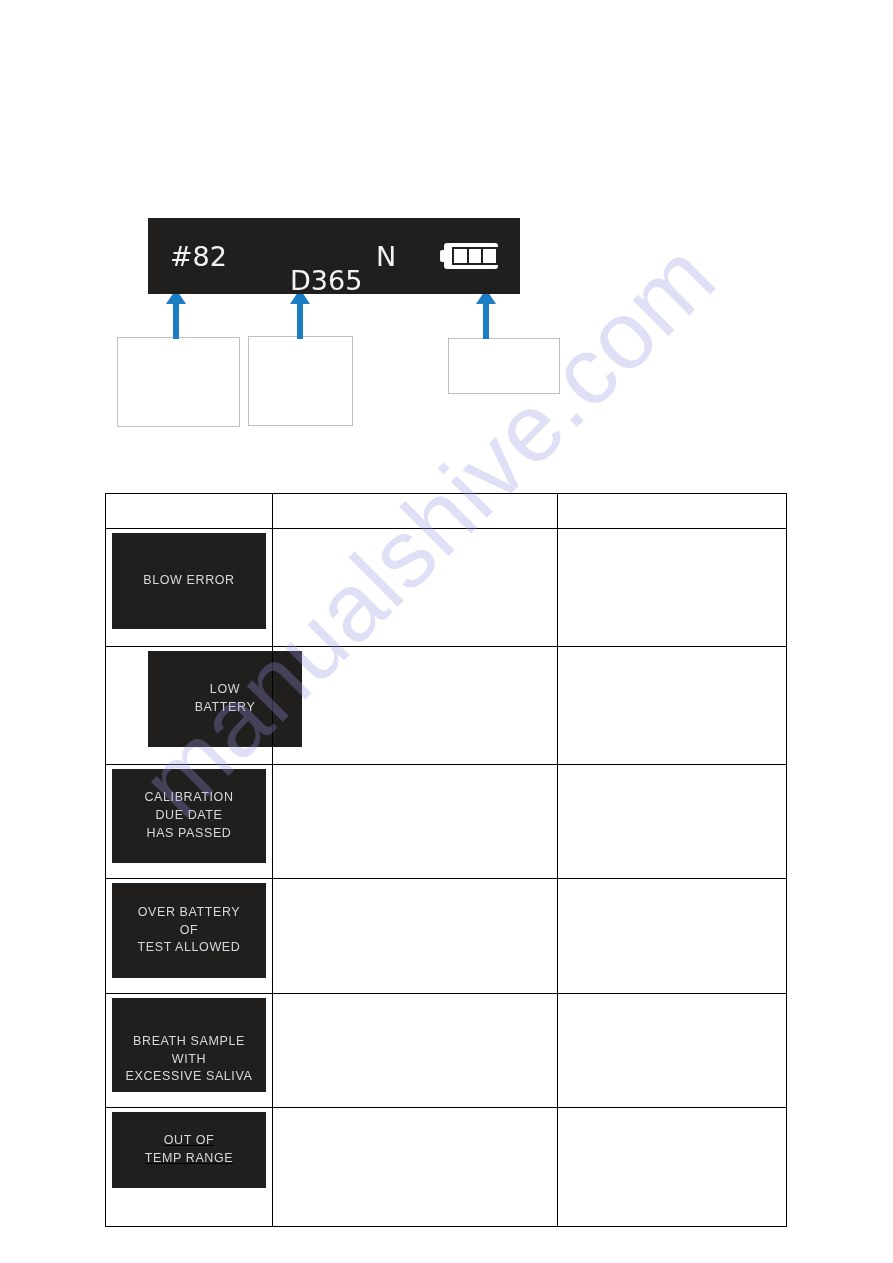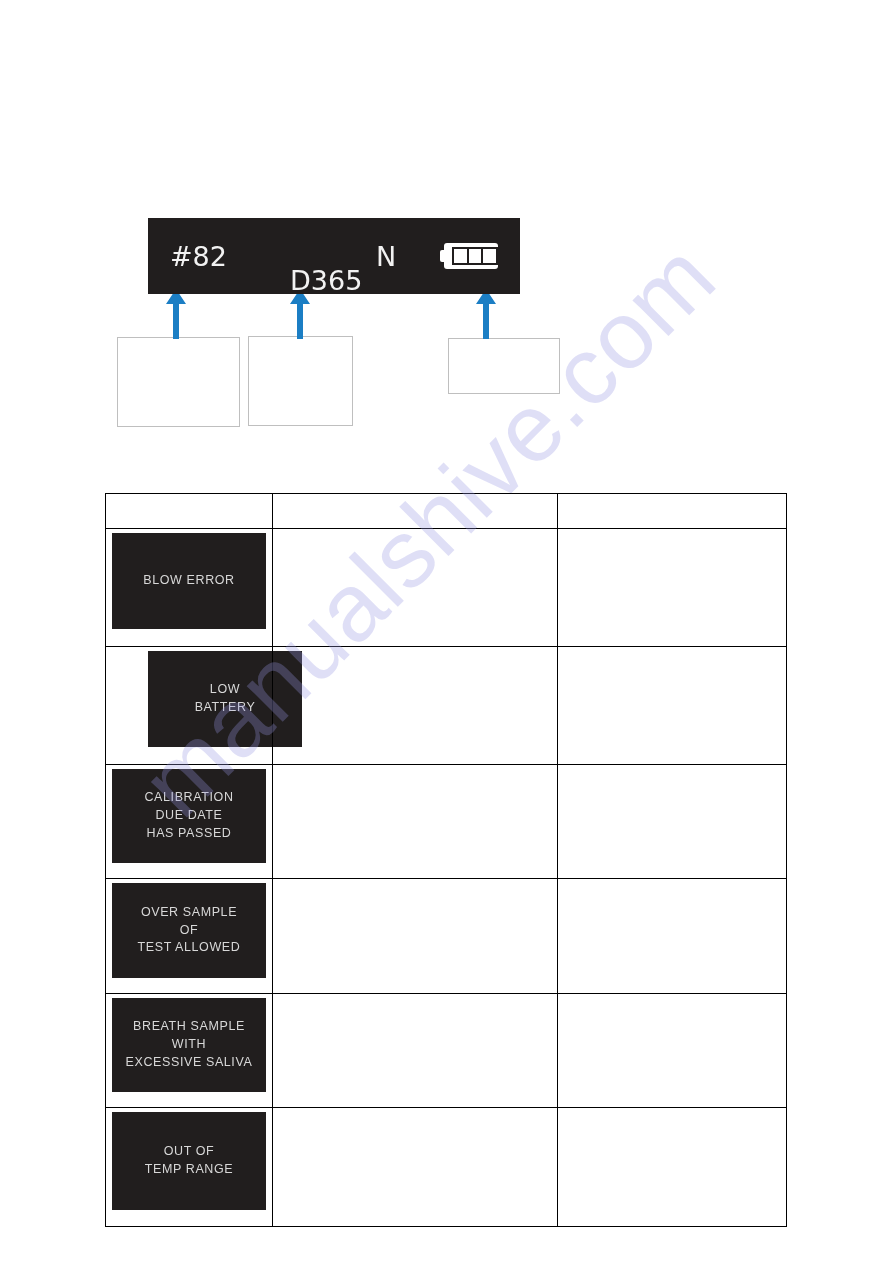--- a/index.html
+++ b/index.html
@@ -208,22 +208,22 @@
     line-height: 1.42;
     text-align: center;
     white-space: pre-line;
   }
 
   
   tr.r0 .lcd-tile { height: 96px; }
   tr.r1 .lcd-tile { height: 96px; margin-left: 36px; }
   tr.r2 .lcd-tile { height: 94px; }
   tr.r3 .lcd-tile { height: 95px; }
-  tr.r4 .lcd-tile { height: 94px; }
-  tr.r5 .lcd-tile { height: 98px; }
+  tr.r4 .lcd-tile { height: 94px; align-items: flex-end; }
+  tr.r5 .lcd-tile { height: 76px; text-decoration: underline; }
 
   tr.r0 td { height: 105px; margin-top: 8px; }
   tr.r1 td { height: 105px; }
   tr.r2 td { height: 101px; }
   tr.r3 td { height: 102px; }
   tr.r4 td { height: 101px; }
   tr.r5 td { height: 106px; }
 </style>
 </head>
 <body>
@@ -329,21 +329,21 @@
 HAS PASSED</span>
           </div>
         </td>
         <td class="cell-text"></td>
         <td class="cell-text"></td>
       </tr>
 
       <tr class="r3">
         <td class="cell-screen">
           <div class="lcd-tile">
-            <span class="lcd-tile-text">OVER SAMPLE
+            <span class="lcd-tile-text">OVER BATTERY
 OF
 TEST ALLOWED</span>
           </div>
         </td>
         <td class="cell-text"></td>
         <td class="cell-text"></td>
       </tr>
 
       <tr class="r4">
         <td class="cell-screen">

